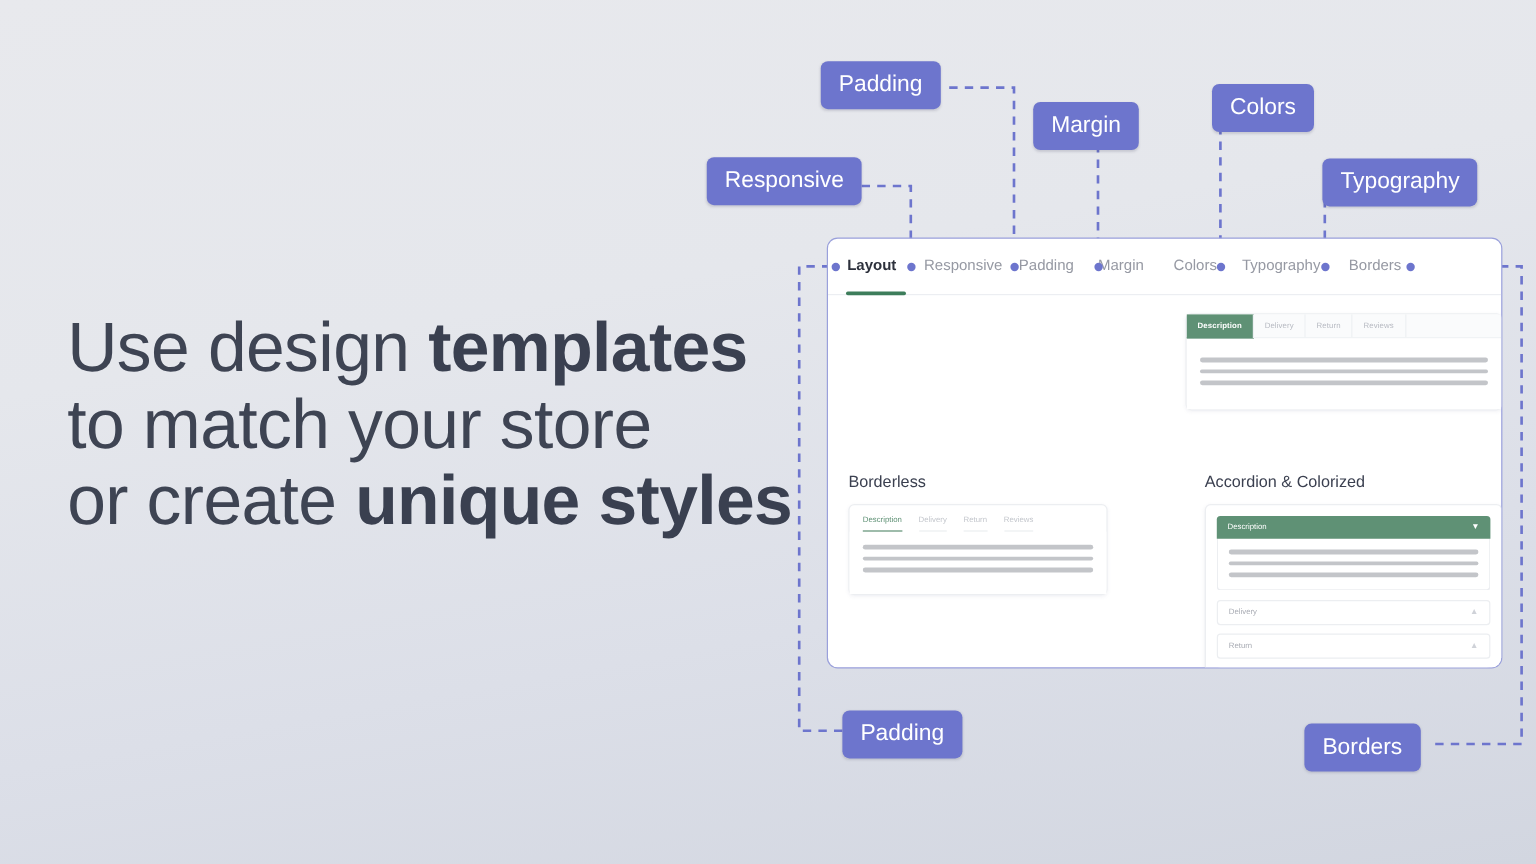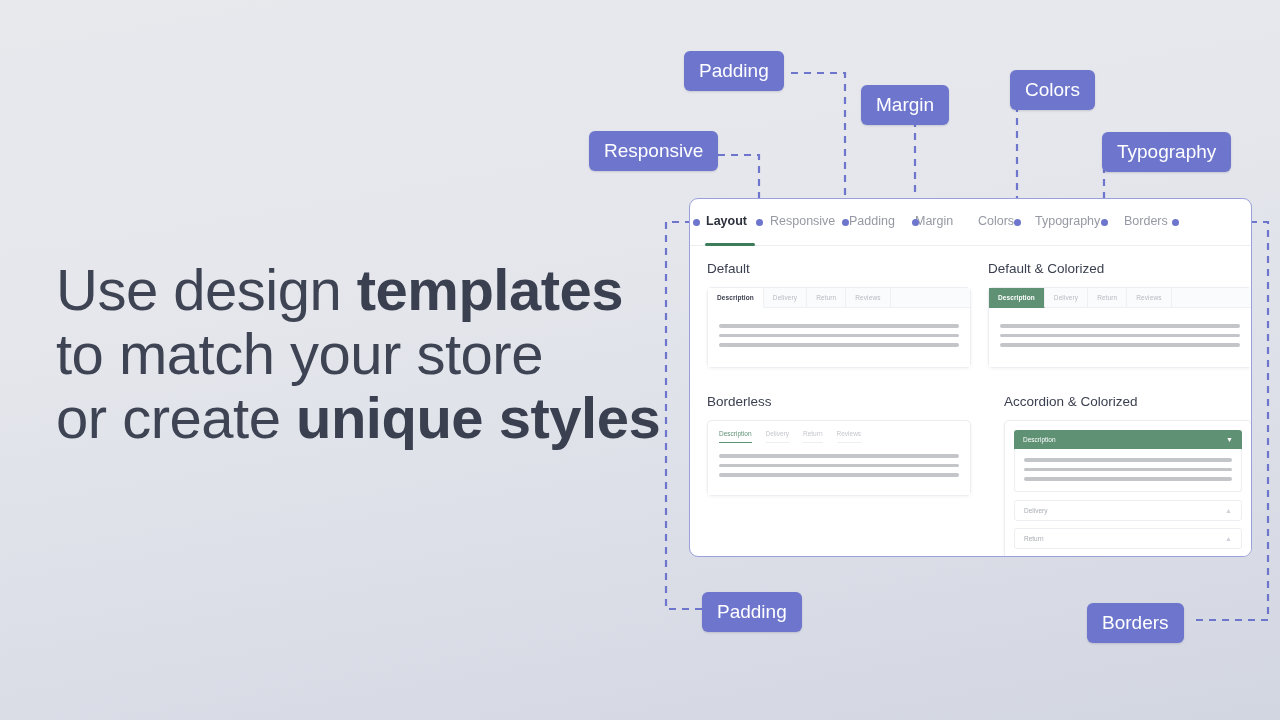--- a/index.html
+++ b/index.html
@@ -219,55 +219,38 @@
     <span class="tab active" style="left:16px;">Layout</span>
     <span class="tab" style="left:80px;">Responsive</span>
     <span class="tab" style="left:159px;">Padding</span>
     <span class="tab" style="left:225px;">Margin</span>
     <span class="tab" style="left:288px;">Colors</span>
     <span class="tab" style="left:345px;">Typography</span>
     <span class="tab" style="left:434px;">Borders</span>
     <div class="tab-underline" style="left:15px; width:50px;"></div>
   </div>
 
-  <div class="section" style="left:17px; top:62px; width:264px;">
-    <div class="section-title">Default</div>
-    <div class="card">
-      <div class="mini-tabs">
-        <span class="mini-tab active">Description</span>
-        <span class="mini-tab">Delivery</span>
-        <span class="mini-tab">Return</span>
-        <span class="mini-tab">Reviews</span>
-      </div>
-      <div class="mini-body" style="padding:16px 11px 20px;">
-        <div class="line"></div>
-        <div class="line"></div>
-        <div class="line"></div>
-      </div>
-    </div>
-  </div>
 
   <div class="section" style="left:298px; top:62px; width:264px;">
-    <div class="section-title">Default &amp; Colorized</div>
     <div class="card">
       <div class="mini-tabs">
         <span class="mini-tab active green">Description</span>
         <span class="mini-tab">Delivery</span>
         <span class="mini-tab">Return</span>
         <span class="mini-tab">Reviews</span>
       </div>
       <div class="mini-body" style="padding:16px 11px 20px;">
         <div class="line"></div>
         <div class="line"></div>
         <div class="line"></div>
       </div>
     </div>
   </div>
 
-  <div class="section" style="left:17px; top:195px; width:264px;">
+  <div class="section" style="left:17px; top:195px; width:216px;">
     <div class="section-title">Borderless</div>
     <div class="card">
       <div class="bl-tabs">
         <span class="bl-tab active">Description</span>
         <span class="bl-tab">Delivery</span>
         <span class="bl-tab">Return</span>
         <span class="bl-tab">Reviews</span>
       </div>
       <div class="mini-body" style="padding:11px 11px 18px;">
         <div class="line"></div>

